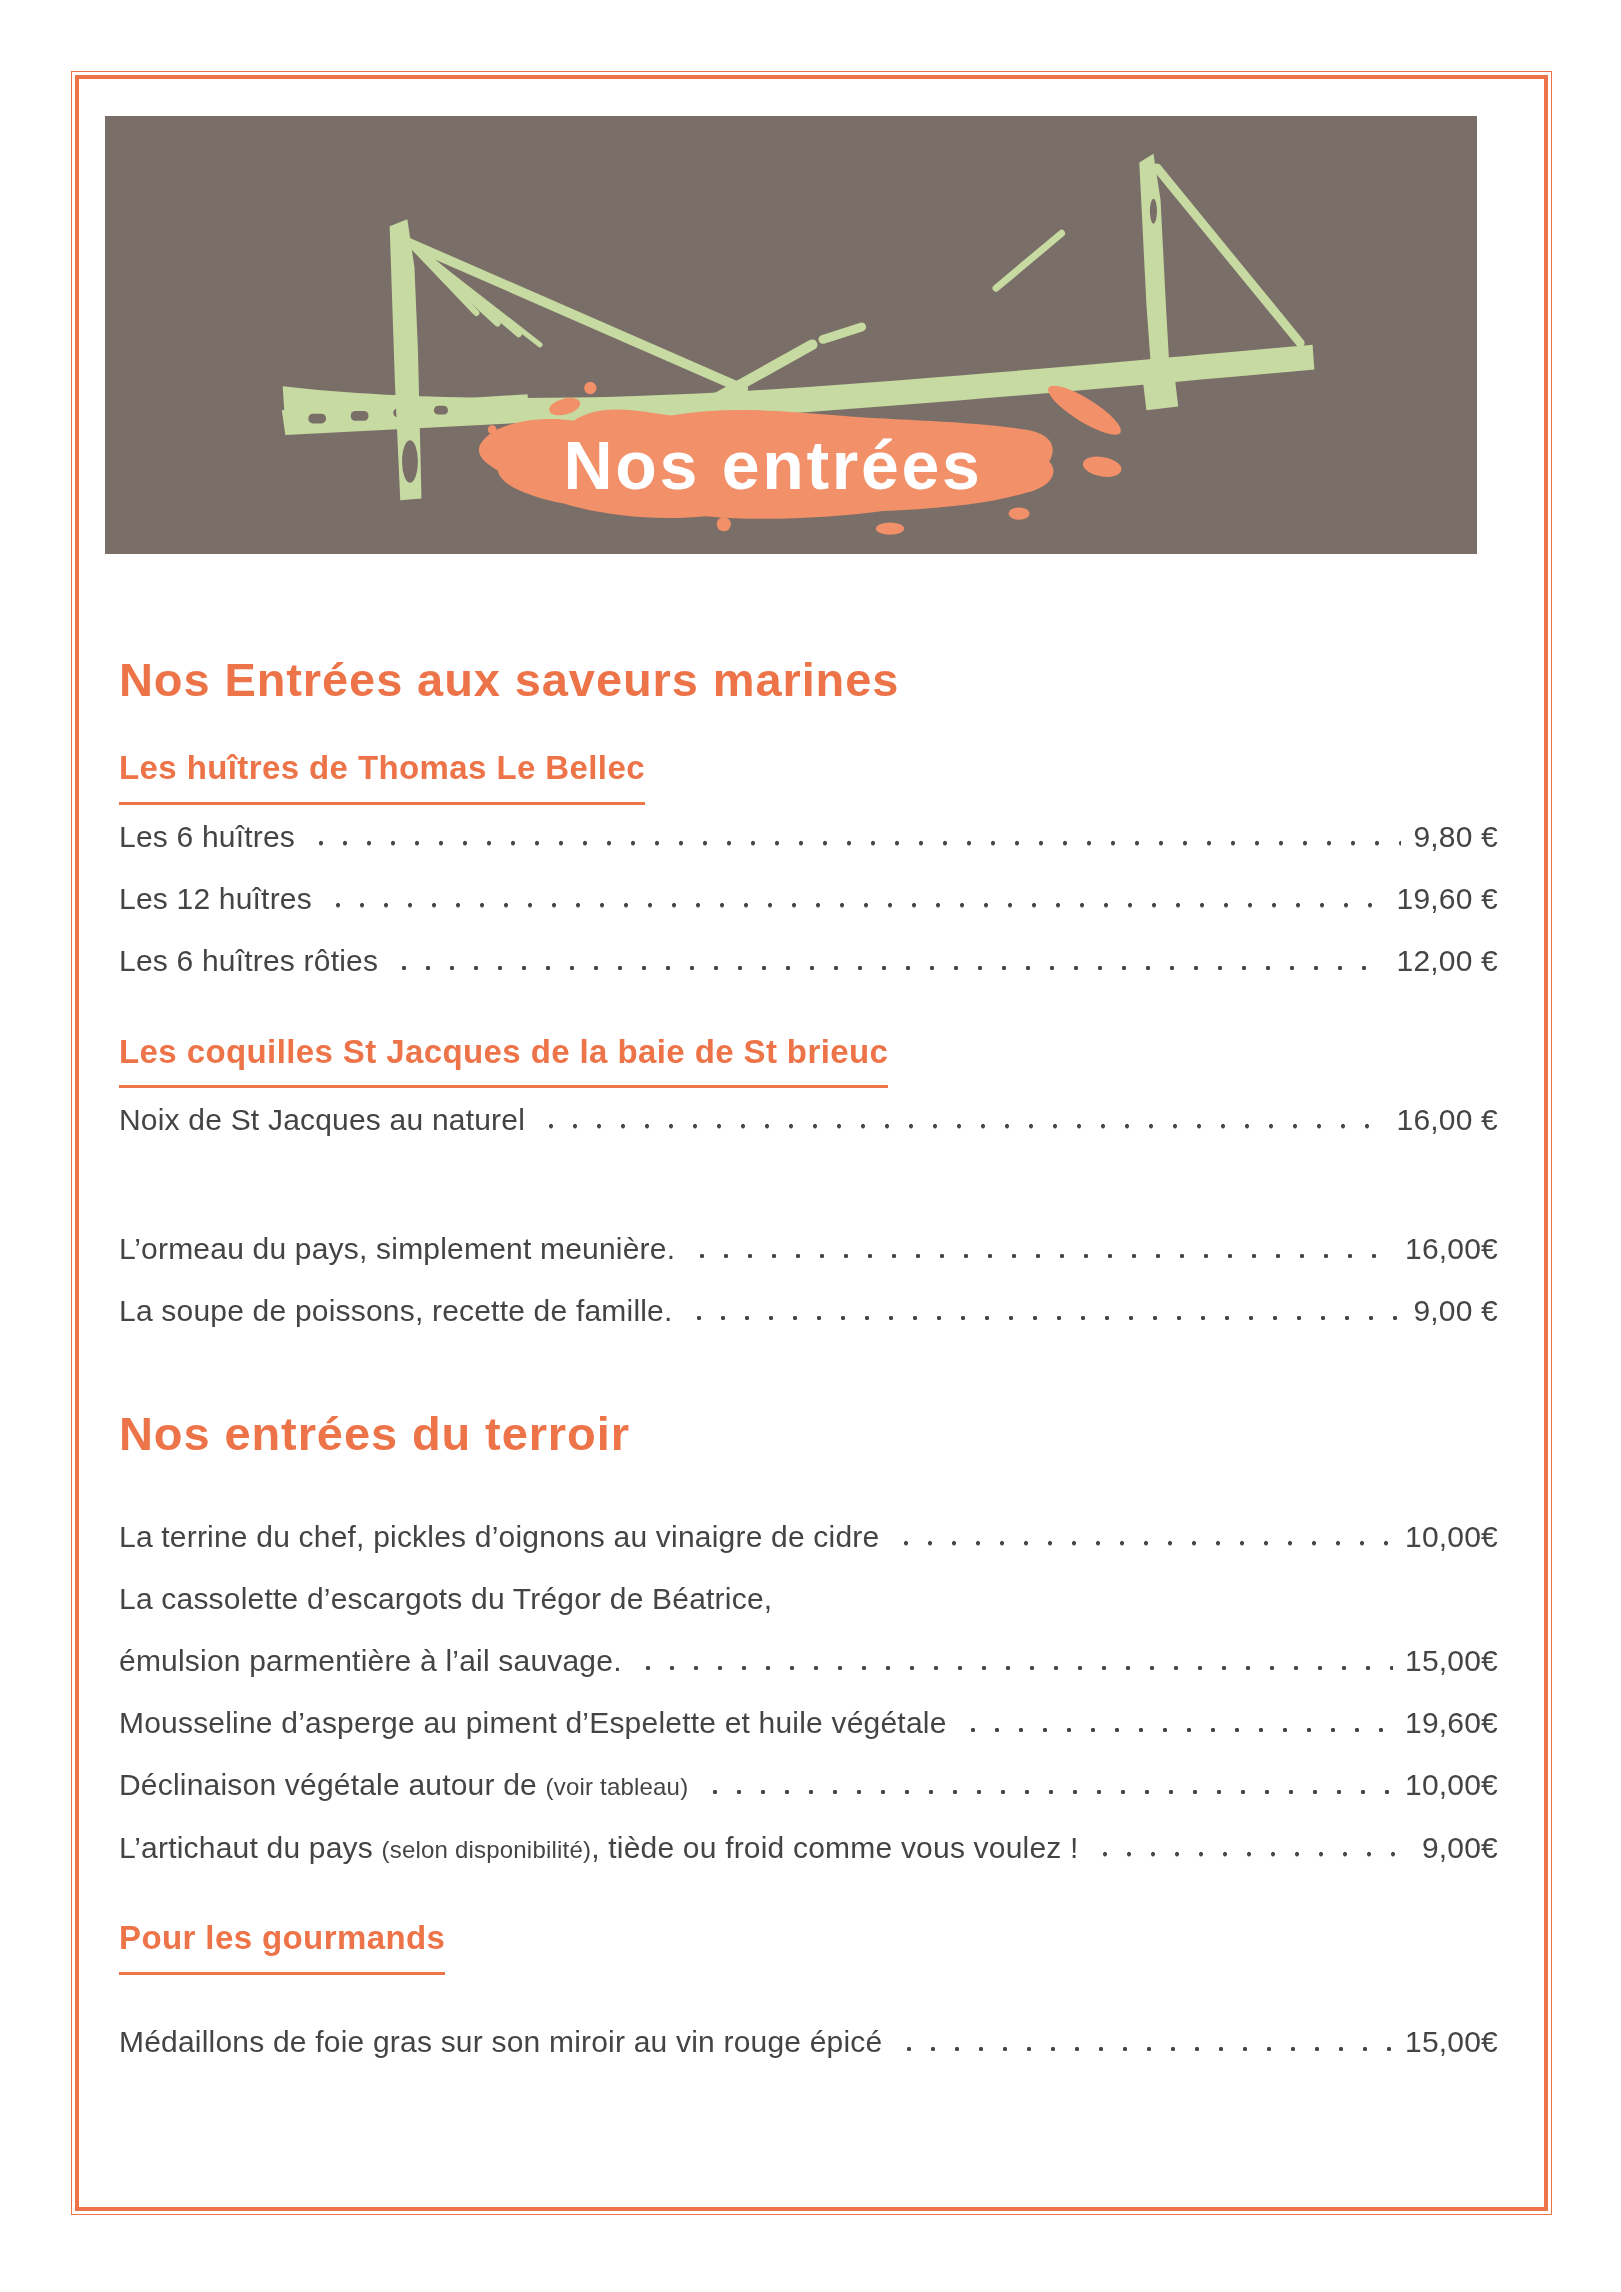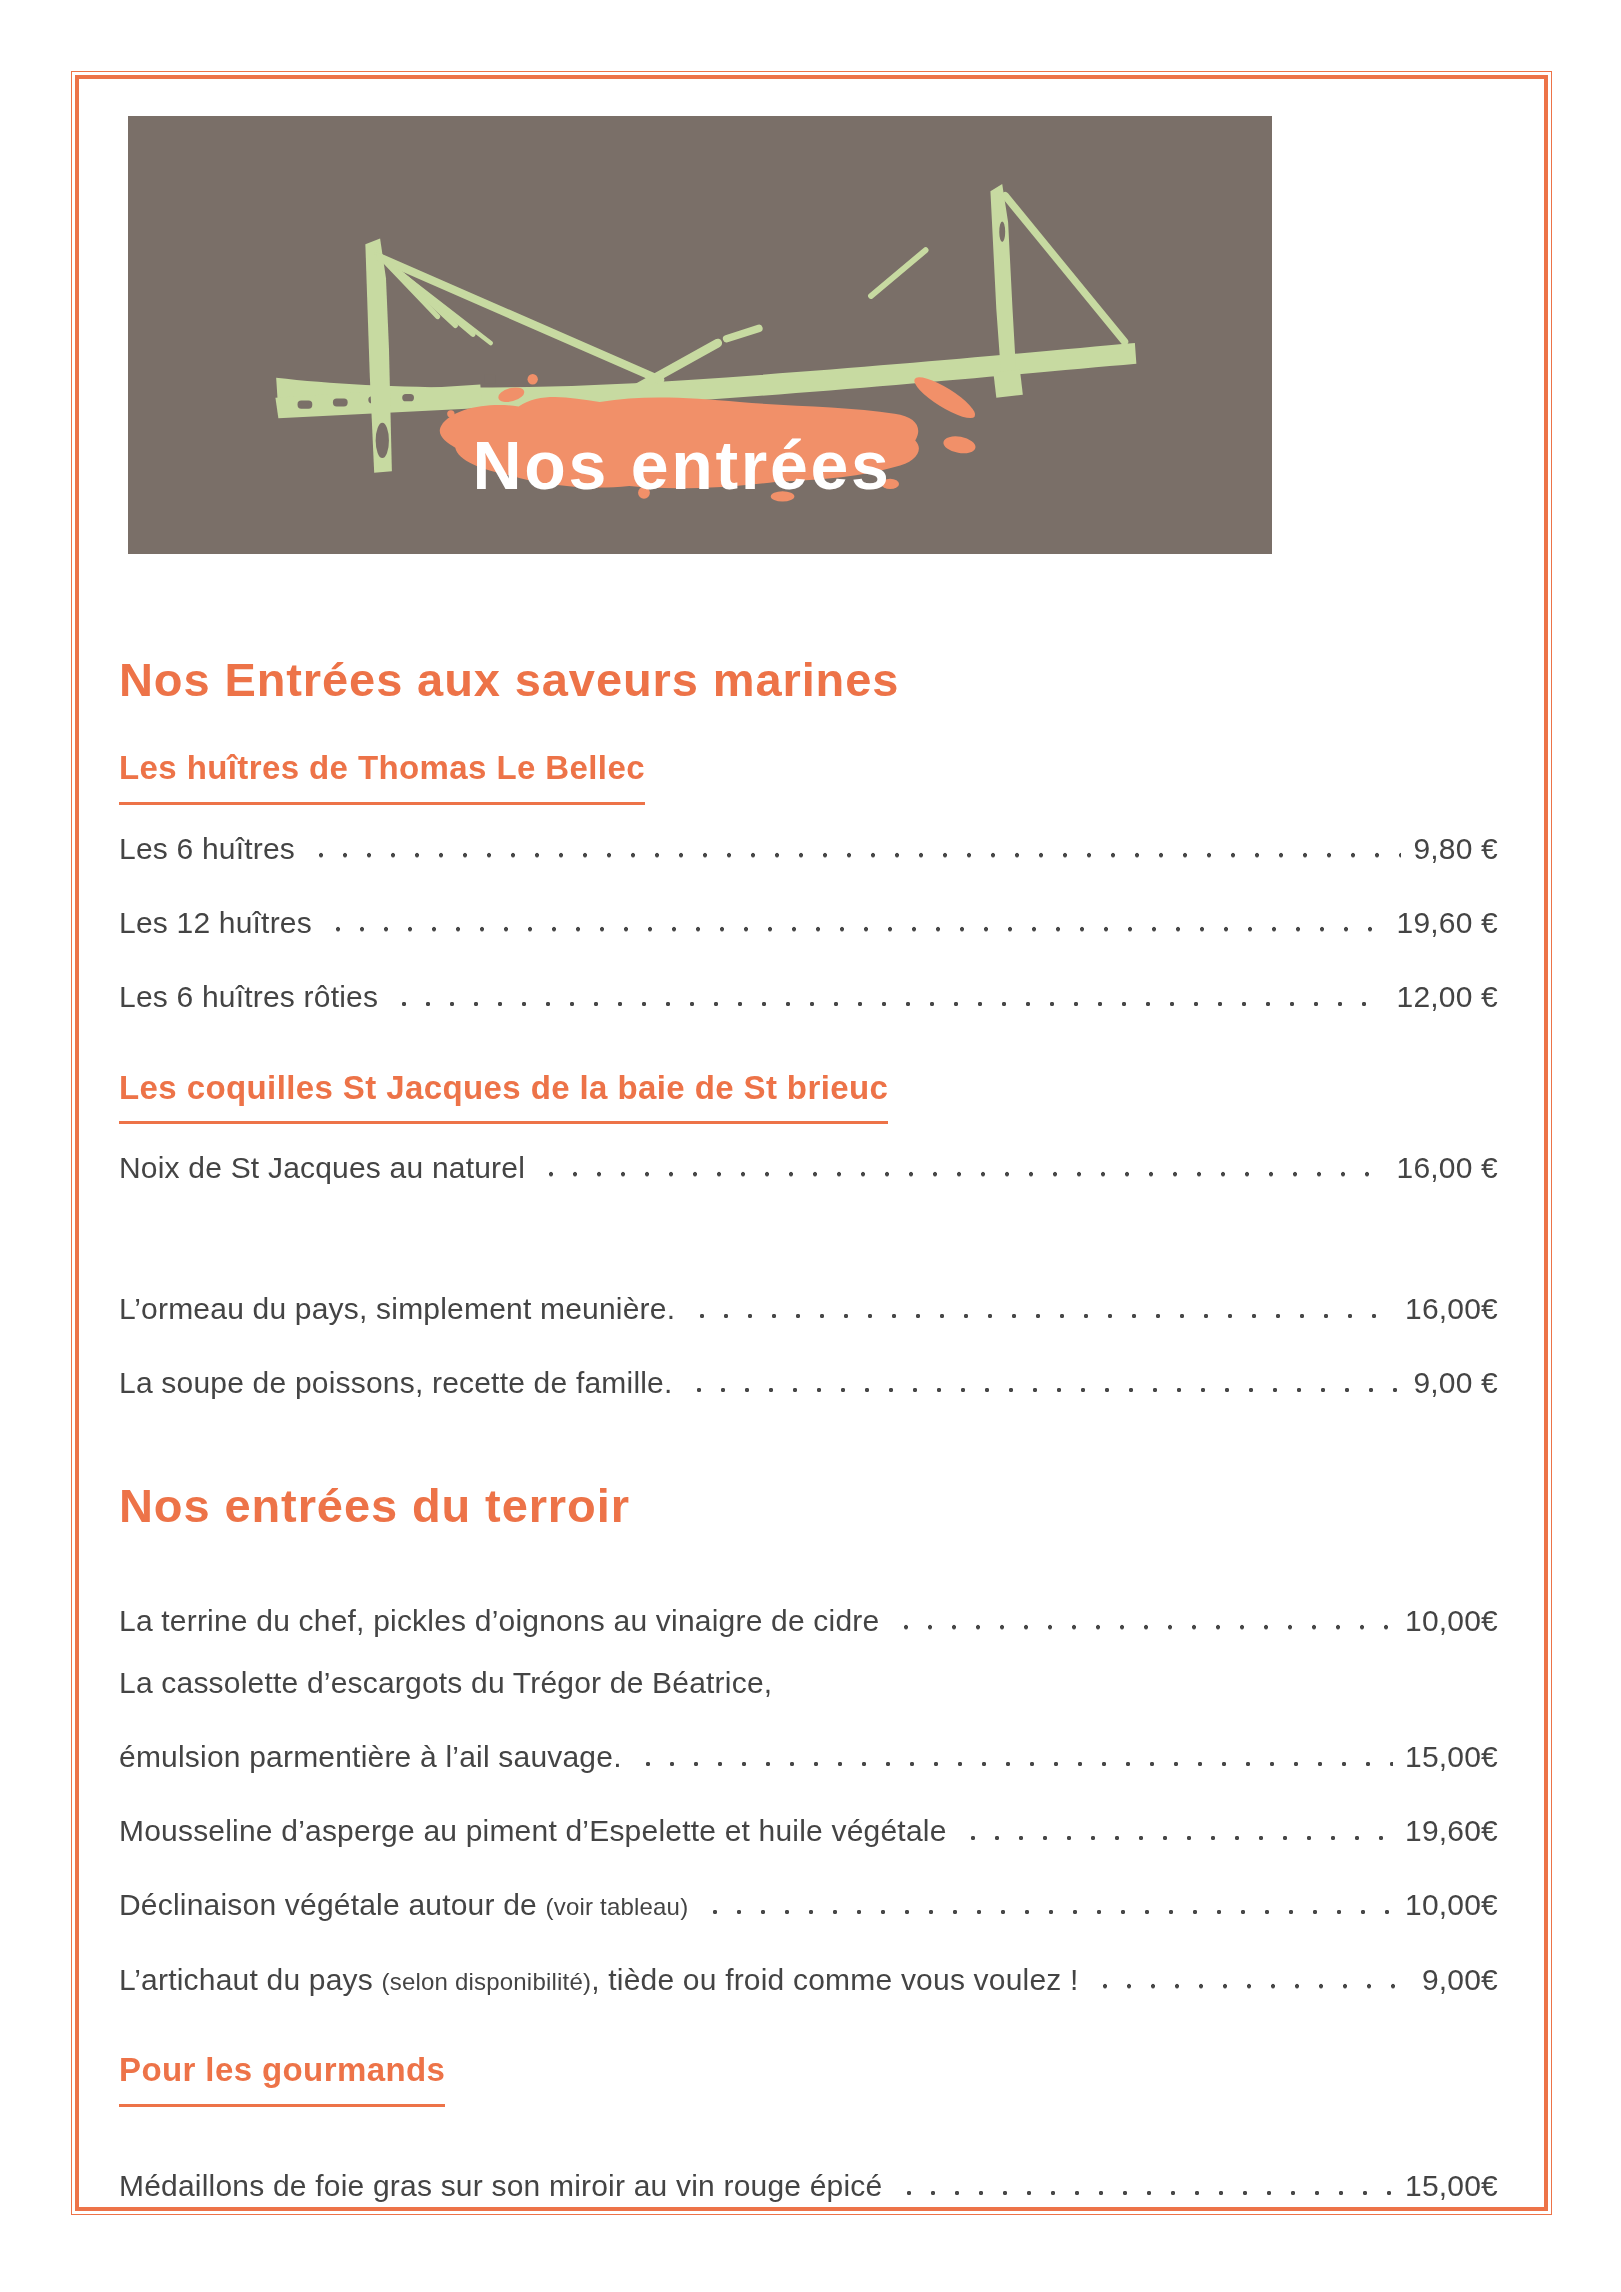--- a/index.html
+++ b/index.html
@@ -13,21 +13,21 @@
   
   .frame{
     position:absolute;left:75px;top:75px;right:74px;bottom:82px;
     border:4.5px solid var(--accent,#ED7348);
     outline:1.8px solid var(--accent,#ED7348);
     outline-offset:3.6px;
     pointer-events:none;
   }
   
   .banner{
-    position:absolute;left:128px;top:116px;width:1144px;height:438px;
+    position:absolute;left:105px;top:116px;width:1372px;height:438px;
     background:var(--banner-bg,#7A6F68);
   }
   .banner svg{position:absolute;left:0;top:0;width:100%;height:100%;}
   .g{fill:var(--bridge,#C7DAA1);}
   .gl{stroke:var(--bridge,#C7DAA1);fill:none;stroke-linecap:round;}
   .hole{fill:var(--banner-bg,#7A6F68);}
   .o{fill:var(--splash,#F19069);}
   .banner-title{
     position:absolute;left:0;right:36px;top:315px;text-align:center;
     font-size:68px;line-height:1;color:#ffffff;font-weight:700;
@@ -56,21 +56,21 @@
   }
   .row.gap-before{margin-top:67px;}
   .section-heading + .row{margin-top:43px;}
   .menu-section:last-child .subheading + .row{margin-top:36px;}
   .item-name{white-space:nowrap;}
   .item-name .small{font-size:24px;}
   .leader{
     flex:1;height:6.3px;margin:0 12.5px 0 14.3px;min-width:36px;
     background:radial-gradient(circle,#474747 2px,transparent 2.4px) left center/24px 6.3px repeat-x;
   }
-  .item-price{white-space:nowrap;margin-top:12px;}
+  .item-price{white-space:nowrap;}
 </style>
 </head>
 <body>
 
 <div class="frame"></div>
 
 <header class="banner">
   <svg viewBox="0 0 1552 490" aria-hidden="true">
 
     <path class="g" d="M201,303 C330,318 520,322 760,306 C1000,290 1230,268 1366,256 L1368,284 C1230,296 1000,318 770,334 C520,350 330,344 203,334 Z"></path>

